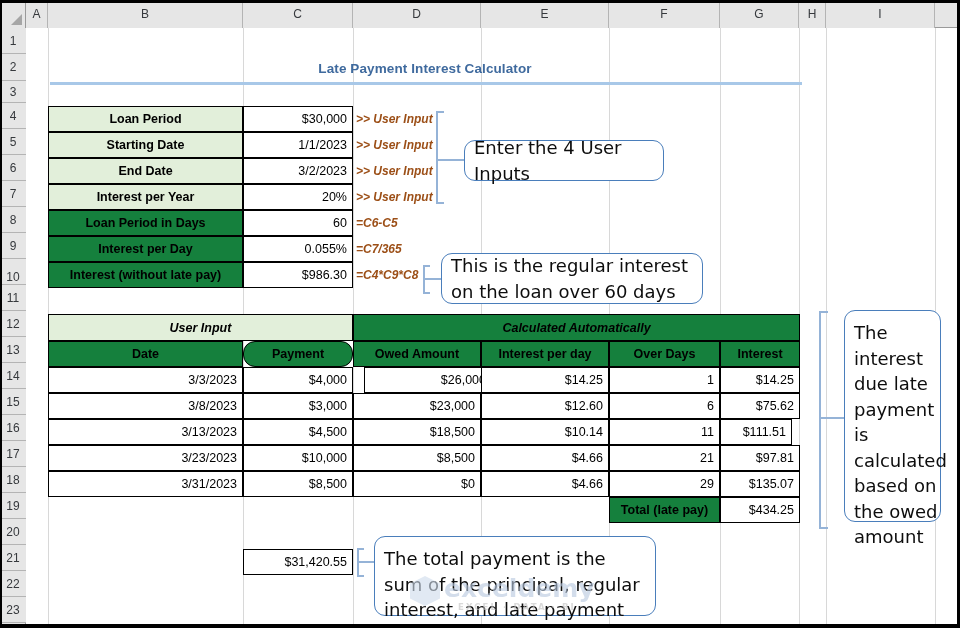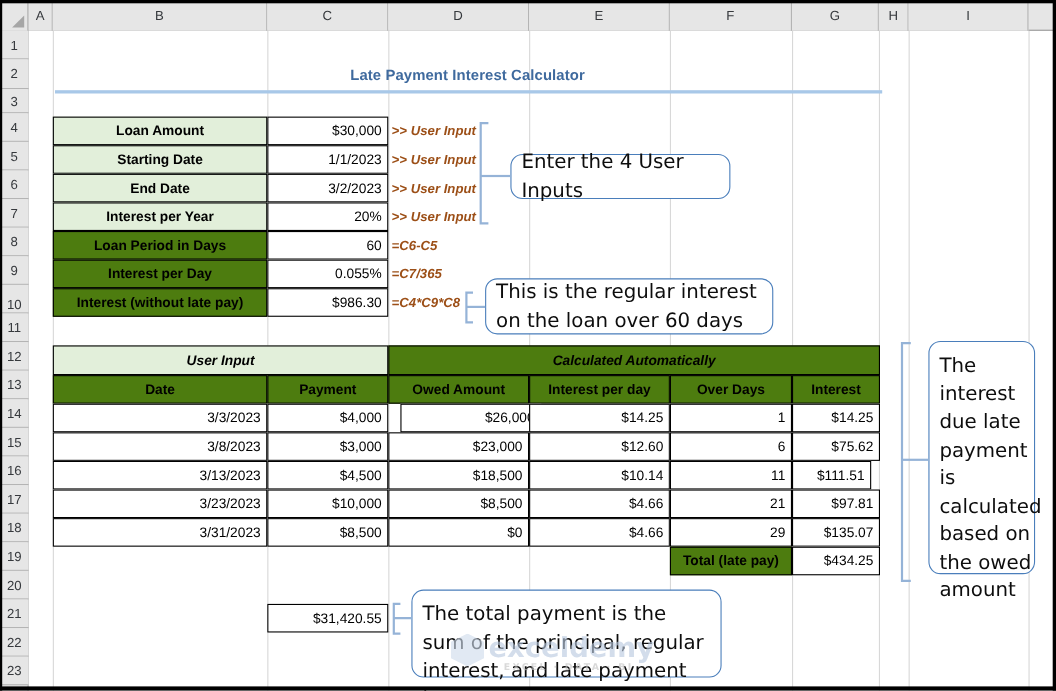--- a/index.html
+++ b/index.html
@@ -64,21 +64,21 @@
     position: absolute;
     display: flex; align-items: center;
     font-size: 12.5px; color: #000000;
     white-space: nowrap;
   }
   .b-all { border: 1px solid #000000; }
   .ctr { justify-content: center; }
   .rgt { justify-content: flex-end; padding-right: 5px; }
   .bold { font-weight: bold; }
   .green { background: #e2efda; }
-  .blue  { background: #4d7c0f; }
+  .blue  { background: #15803d; }
   .white { background: #ffffff; }
 
   
   #title {
     position: absolute;
     left: 244px; top: 57px; width: 362px; height: 22px;
     display: flex; align-items: center; justify-content: center;
     font-size: 13.5px; font-weight: bold; color: #3f6a9e;
     letter-spacing: .1px;
   }
@@ -277,21 +277,21 @@
       <div class="gridline-v" style="left: 720px;"></div>
       <div class="gridline-v" style="left: 799px;"></div>
       <div class="gridline-v" style="left: 826px;"></div>
       <div class="gridline-v" style="left: 935px;"></div>
     </div>
 
   <div id="title">Late Payment Interest Calculator</div>
   <div id="title-rule"></div>
 
   <div id="input-block">
-      <div class="cell b-all bold ctr green" style="left: 48px; top: 106px; width: 195px; height: 26px;">Loan Amount</div>
+      <div class="cell b-all bold ctr green" style="left: 48px; top: 106px; width: 195px; height: 26px;">Loan Period</div>
       <div class="cell b-all white rgt" style="left: 243px; top: 106px; width: 110px; height: 26px;">$30,000</div>
       <div class="note" style="left: 356px; top: 106px; height: 26px;">&gt;&gt; User Input</div>
       <div class="cell b-all bold ctr green" style="left: 48px; top: 132px; width: 195px; height: 26px;">Starting Date</div>
       <div class="cell b-all white rgt" style="left: 243px; top: 132px; width: 110px; height: 26px;">1/1/2023</div>
       <div class="note" style="left: 356px; top: 132px; height: 26px;">&gt;&gt; User Input</div>
       <div class="cell b-all bold ctr green" style="left: 48px; top: 158px; width: 195px; height: 26px;">End Date</div>
       <div class="cell b-all white rgt" style="left: 243px; top: 158px; width: 110px; height: 26px;">3/2/2023</div>
       <div class="note" style="left: 356px; top: 158px; height: 26px;">&gt;&gt; User Input</div>
       <div class="cell b-all bold ctr green" style="left: 48px; top: 184px; width: 195px; height: 26px;">Interest per Year</div>
       <div class="cell b-all white rgt" style="left: 243px; top: 184px; width: 110px; height: 26px;">20%</div>
@@ -304,21 +304,21 @@
       <div class="note" style="left: 356px; top: 236px; height: 26px;">=C7/365</div>
       <div class="cell b-all bold ctr blue" style="left: 48px; top: 262px; width: 195px; height: 26px;">Interest (without late pay)</div>
       <div class="cell b-all white rgt" style="left: 243px; top: 262px; width: 110px; height: 26px;">$986.30</div>
       <div class="note" style="left: 356px; top: 262px; height: 26px;">=C4*C9*C8</div>
     </div>
 
   <div id="schedule-block">
       <div class="cell b-all bold ctr green" style="left: 48px; top: 314px; width: 305px; height: 27px; font-style: italic;">User Input</div>
       <div class="cell b-all bold ctr blue" style="left: 353px; top: 314px; width: 447px; height: 27px; font-style: italic;">Calculated Automatically</div>
       <div class="cell b-all bold ctr blue" style="left: 48px; top: 341px; width: 195px; height: 26px;">Date</div>
-      <div class="cell b-all bold ctr blue" style="left: 243px; top: 341px; width: 110px; height: 26px;">Payment</div>
+      <div class="cell b-all bold ctr blue" style="left: 243px; top: 341px; width: 110px; height: 26px; border-radius: 12px;">Payment</div>
       <div class="cell b-all bold ctr blue" style="left: 353px; top: 341px; width: 128px; height: 26px;">Owed Amount</div>
       <div class="cell b-all bold ctr blue" style="left: 481px; top: 341px; width: 128px; height: 26px;">Interest per day</div>
       <div class="cell b-all bold ctr blue" style="left: 609px; top: 341px; width: 111px; height: 26px;">Over Days</div>
       <div class="cell b-all bold ctr blue" style="left: 720px; top: 341px; width: 80px; height: 26px;">Interest</div>
       <div class="cell b-all white rgt" style="left: 48px; top: 367px; width: 195px; height: 26px;">3/3/2023</div>
       <div class="cell b-all white rgt" style="left: 243px; top: 367px; width: 110px; height: 26px;">$4,000</div>
       <div class="cell b-all white rgt" style="left: 364px; top: 367px; width: 128px; height: 26px;">$26,000</div>
       <div class="cell b-all white rgt" style="left: 481px; top: 367px; width: 128px; height: 26px;">$14.25</div>
       <div class="cell b-all white rgt" style="left: 609px; top: 367px; width: 111px; height: 26px;">1</div>
       <div class="cell b-all white rgt" style="left: 720px; top: 367px; width: 80px; height: 26px;">$14.25</div>

